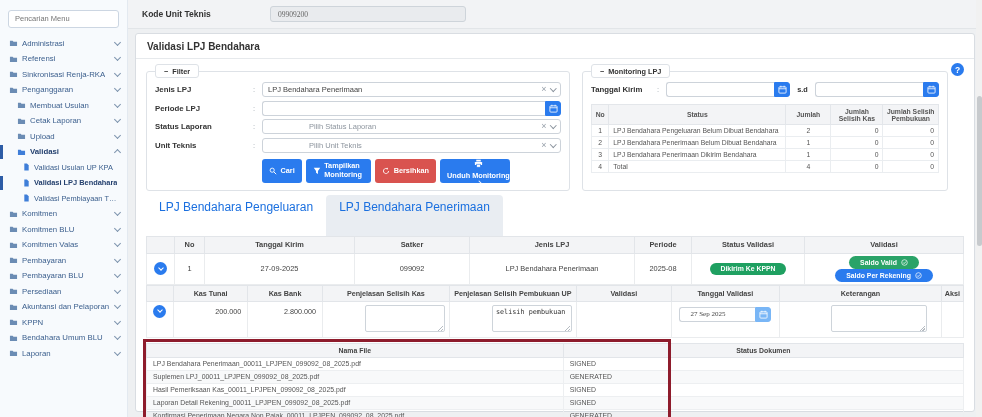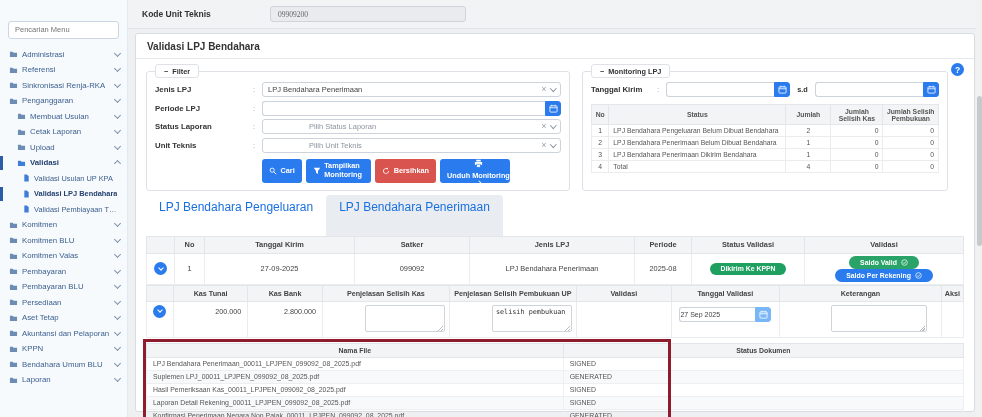--- a/index.html
+++ b/index.html
@@ -1,21 +1,21 @@
 <!DOCTYPE html>
 <html><head>
 <meta charset="utf-8">
 <style>
   * { margin:0; padding:0; box-sizing:border-box; }
   html,body { width:982px; height:417px; overflow:hidden; }
   body { font-family:"Liberation Sans", sans-serif; background:#eef0f2; color:#444; }
   .app { display:flex; width:982px; height:417px; position:relative; }
 
   
-  .sidebar { width:128px; min-width:128px; background:#f7fafd; border-right:1px solid #e3e9f0; padding-top:18px; overflow:hidden; }
+  .sidebar { width:128px; min-width:128px; background:#f7fafd; border-right:1px solid #e3e9f0; padding-top:7px; overflow:hidden; }
   .search-wrap { padding:0 8px 8px 8px; }
   .search-wrap input { width:100%; height:18px; border:1px solid #ccd6e2; border-radius:3px; font-size:7.5px; padding:0 6px; color:#51master6; background:#fff; font-family:"Liberation Sans",sans-serif; }
   .search-wrap input::placeholder { color:#8headers; }
   .mi { position:relative; display:flex; align-items:center; gap:4px; height:15.5px; padding-left:9px; padding-right:7px; font-size:7.8px; color:#3d608e; white-space:nowrap; cursor:pointer; }
   .mi .lbl { overflow:hidden; text-overflow:ellipsis; }
   .mi.lvl2 { padding-left:17px; }
   .mi.lvl3 { padding-left:23px; font-size:7.4px; }
   .mi.bold .lbl { font-weight:bold; color:#24406e; }
   .mi.accent::before { content:''; position:absolute; left:0; top:1px; bottom:1px; width:3px; background:#2d5ca6; }
   .chev { width:5px; height:5px; border-right:1.2px solid #7d93ad; border-bottom:1.2px solid #7d93ad; transform:rotate(45deg); margin-left:auto; margin-top:-2px; flex:none; }
@@ -87,21 +87,21 @@
   .pb-green { background:#2aa368; } .pb-blue { background:#2a7bee; }
 
   .detail-table { font-size:7.2px; }
   .detail-table th { background:#f3f4f6; border:1px solid #e2e5e9; font-weight:bold; color:#444; padding:3px 3px; }
   .detail-table td { border:1px solid #eaecee; padding:3px 4px; vertical-align:top; color:#444; }
   .num { text-align:right; padding-right:6px !important; padding-top:5px !important; }
   .ta { position:relative; display:inline-block;margin-left:38px; }
   .ta textarea { width:80px; height:27px; border:1px solid #ced4da; border-radius:2px; resize:none; font-size:6.8px; padding:2px 3px; color:#333; font-family:"DejaVu Sans Mono", monospace; }
   .ta::after { content:''; position:absolute; right:2px; bottom:3px; width:6px; height:6px; background:linear-gradient(135deg, transparent 55%, #b6bcc2 55%, #b6bcc2 65%, transparent 65%, transparent 75%, #b6bcc2 75%, #b6bcc2 85%, transparent 85%); pointer-events:none; }
   .dategrp { display:flex; height:15px; width:92px; margin:2px auto 0; }
-  .dategrp input { flex:1; border:1px solid #cdd3da; border-right:none; border-radius:3px 0 0 3px; font-size:7px; padding:0 0; min-width:0; color:#444; font-family:Liberation Sans, sans-serif; }
+  .dategrp input { flex:1; border:1px solid #cdd3da; border-right:none; border-radius:3px 0 0 3px; font-size:7px; padding:0 10px; min-width:0; color:#444; font-family:Liberation Serif, serif; }
 
   
   .files-wrap { position:relative; margin-top:5px; }
   .files-table { font-size:6.9px; }
   .files-table th { background:#f3f4f6; border:1px solid #e2e5e9; font-weight:bold; color:#444; padding:3px; text-align:center; }
   .files-table td { border:1px solid #edeff1; padding:2.5px 6px; color:#555; height:12px; }
   .files-table tr:nth-child(even) td { background:#f8f9fa; }
   .anno { position:absolute; border:3px solid #8e1c2c; pointer-events:none; z-index:3; }
   .anno-files { left:-3px; top:-4px; width:64.5%; height:calc(100% + 8px); }
 
@@ -262,29 +262,20 @@
       <span class="lbl">Pembayaran BLU</span>
         <span class="chev"></span>
     </div>
     <div class="mi">
       <span class="ico">
           <svg width="9" height="8" viewBox="0 0 10 9">
             <path d="M1 2h3l1 1h4v5H1z" fill="#6b8cb4"></path>
           </svg>
         </span>
       <span class="lbl">Persediaan</span>
-        <span class="chev"></span>
-    </div>
-    <div class="mi">
-      <span class="ico">
-          <svg width="9" height="8" viewBox="0 0 10 9">
-            <path d="M1 2h3l1 1h4v5H1z" fill="#6b8cb4"></path>
-          </svg>
-        </span>
-      <span class="lbl">Aset Tetap</span>
         <span class="chev"></span>
     </div>
     <div class="mi">
       <span class="ico">
           <svg width="9" height="8" viewBox="0 0 10 9">
             <path d="M1 2h3l1 1h4v5H1z" fill="#6b8cb4"></path>
           </svg>
         </span>
       <span class="lbl">Akuntansi dan Pelaporan</span>
         <span class="chev"></span>

